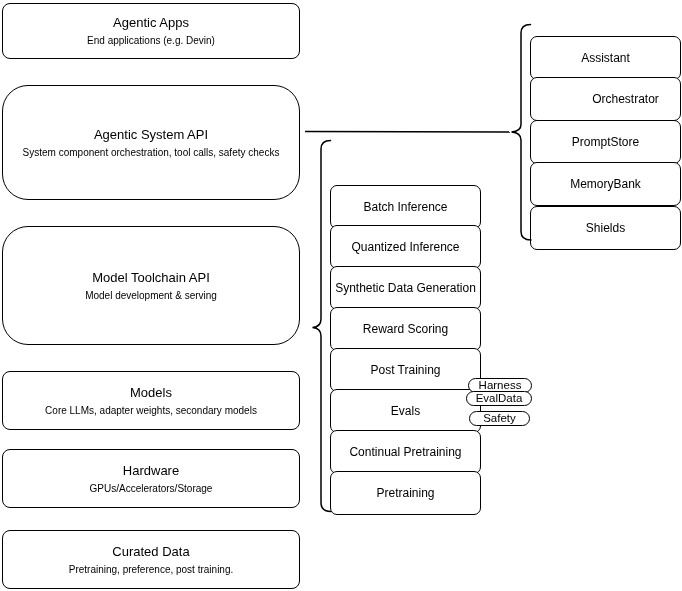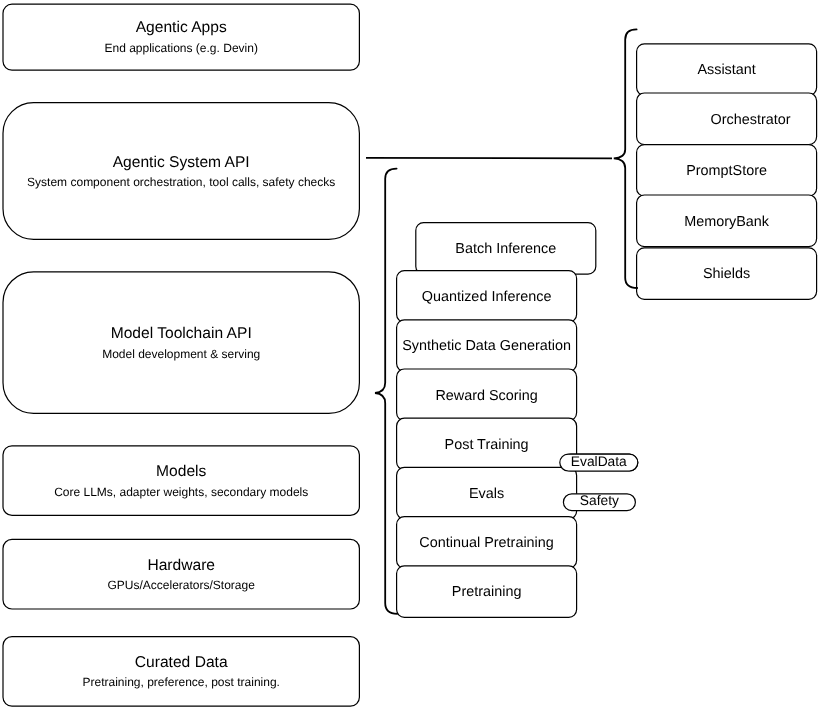--- a/index.html
+++ b/index.html
@@ -57,31 +57,31 @@
   <div class="box lbox" style="top:449px;height:59px;">
     <div class="title">Hardware</div>
     <div class="subtitle">GPUs/Accelerators/Storage</div>
   </div>
 
   <div class="box lbox" style="top:530px;height:59px;">
     <div class="title">Curated Data</div>
     <div class="subtitle">Pretraining, preference, post training.</div>
   </div>
 
-  <div class="box node mid" style="top:184.5px;margin-left:16px;">Batch Inference</div>
+  <div class="box node mid" style="top:184.5px;">Batch Inference</div>
   <div class="box node mid" style="top:225px;">Quantized Inference</div>
   <div class="box node mid" style="top:265.5px;">Synthetic Data Generation</div>
   <div class="box node mid" style="top:306.5px;">Reward Scoring</div>
   <div class="box node mid" style="top:347.5px;">Post Training</div>
   <div class="box node mid" style="top:389px;">Evals</div>
   <div class="box node mid" style="top:430px;">Continual Pretraining</div>
   <div class="box node mid" style="top:470.5px;">Pretraining</div>
 
   <div class="pill" style="left:468px;top:378px;width:64px;">Harness</div>
-  <div class="pill" style="left:466px;top:378px;width:66px;">EvalData</div>
+  <div class="pill" style="left:466px;top:391px;width:66px;">EvalData</div>
   <div class="pill" style="left:469px;top:410.5px;width:61px;">Safety</div>
 
   <div class="box node right" style="top:36px;">Assistant</div>
   <div class="box node right" style="top:76.5px;padding-left:40px;">Orchestrator</div>
   <div class="box node right" style="top:119.5px;">PromptStore</div>
   <div class="box node right" style="top:161.5px;">MemoryBank</div>
   <div class="box node right" style="top:206px;">Shields</div>
 
   <svg id="brace-layer" width="682" height="591" viewBox="0 0 682 591">
 

